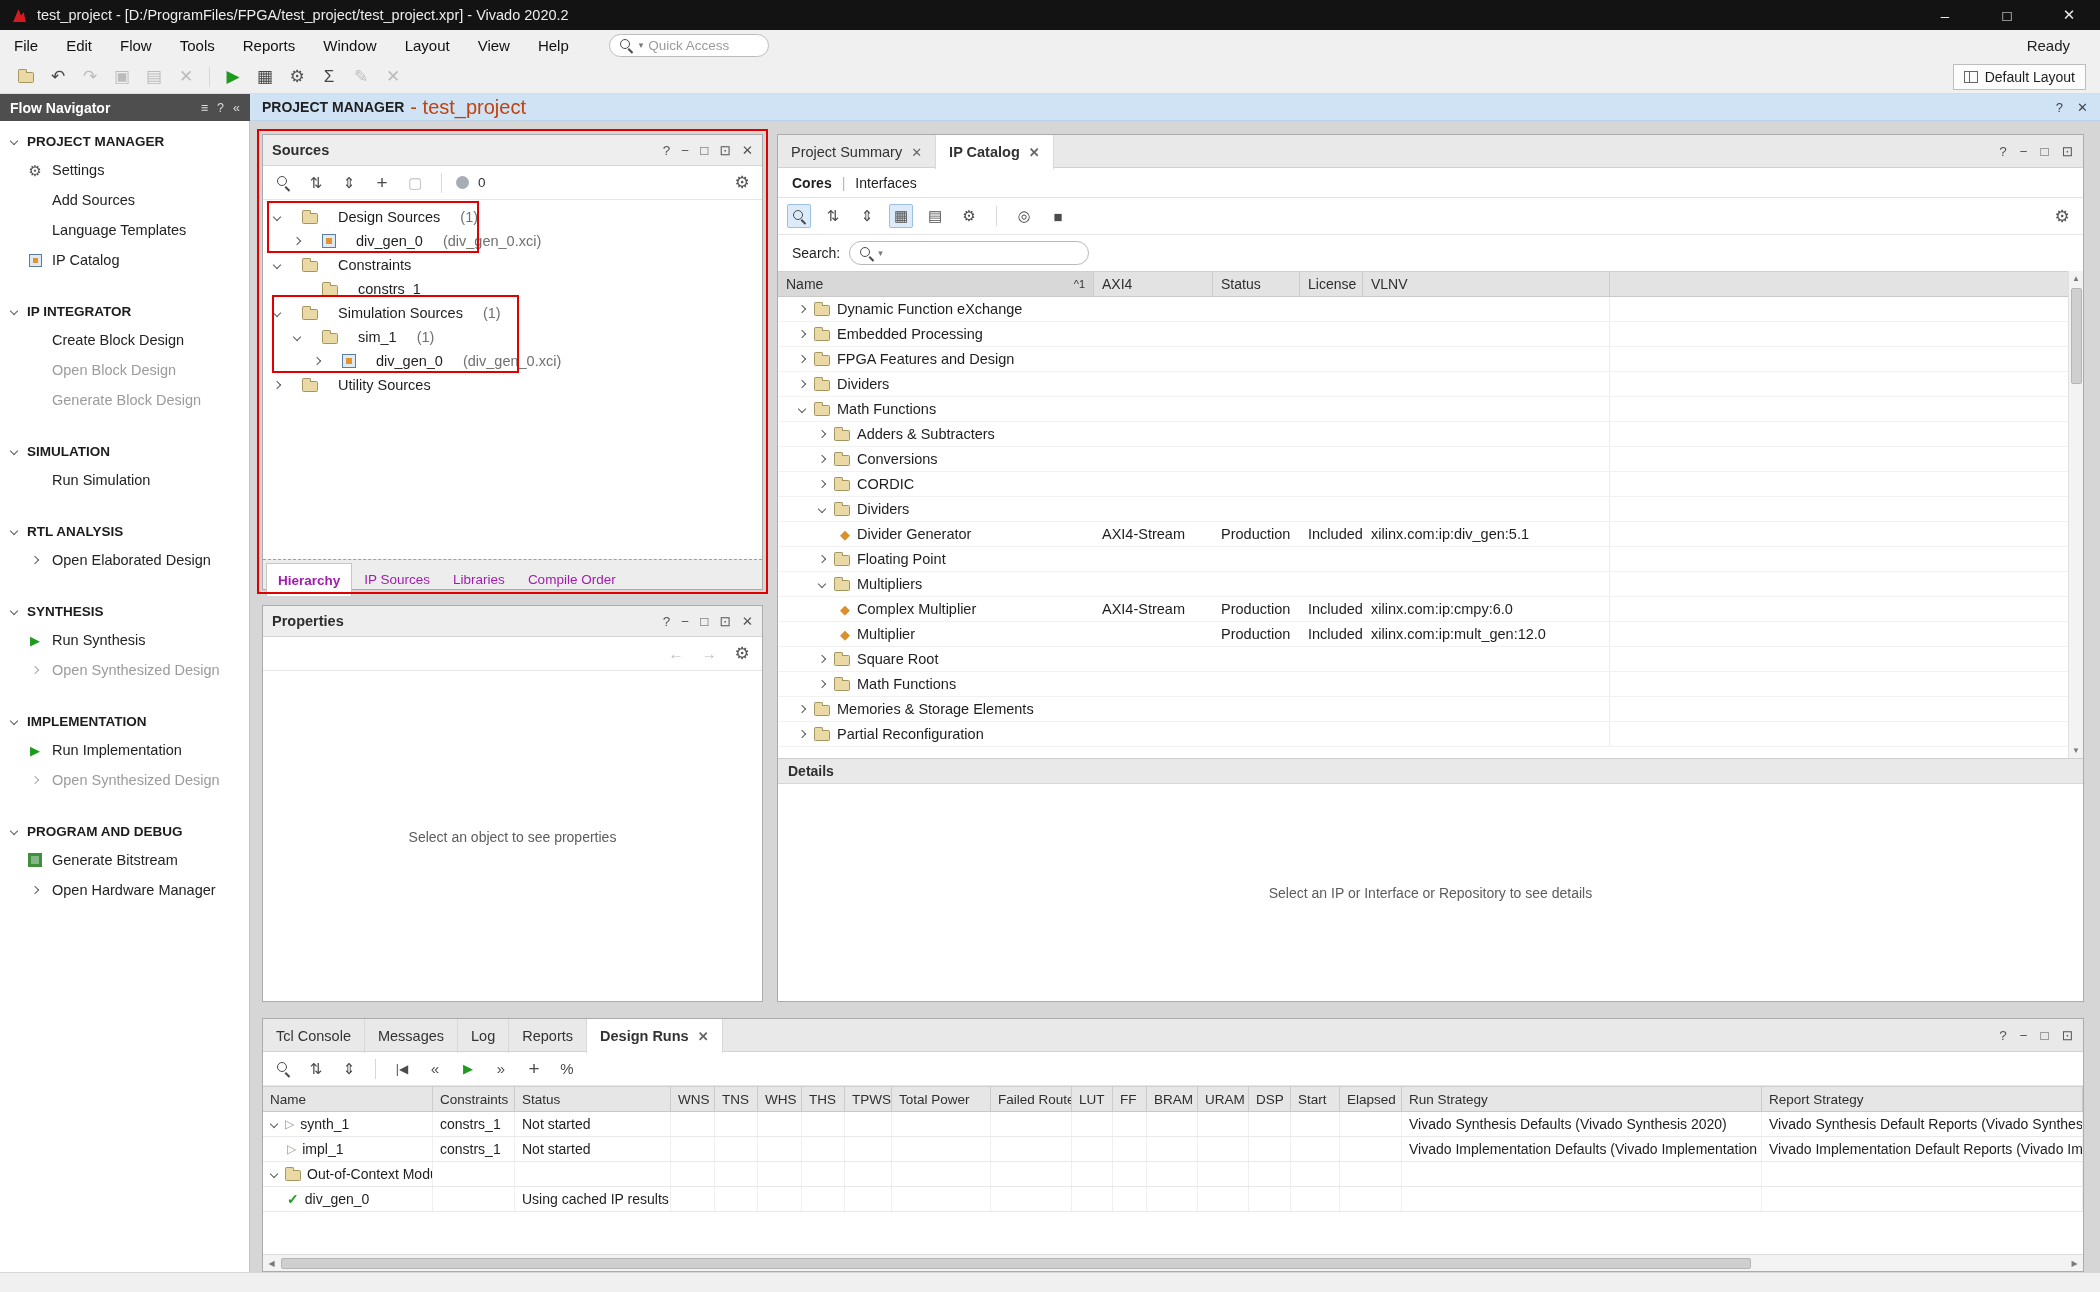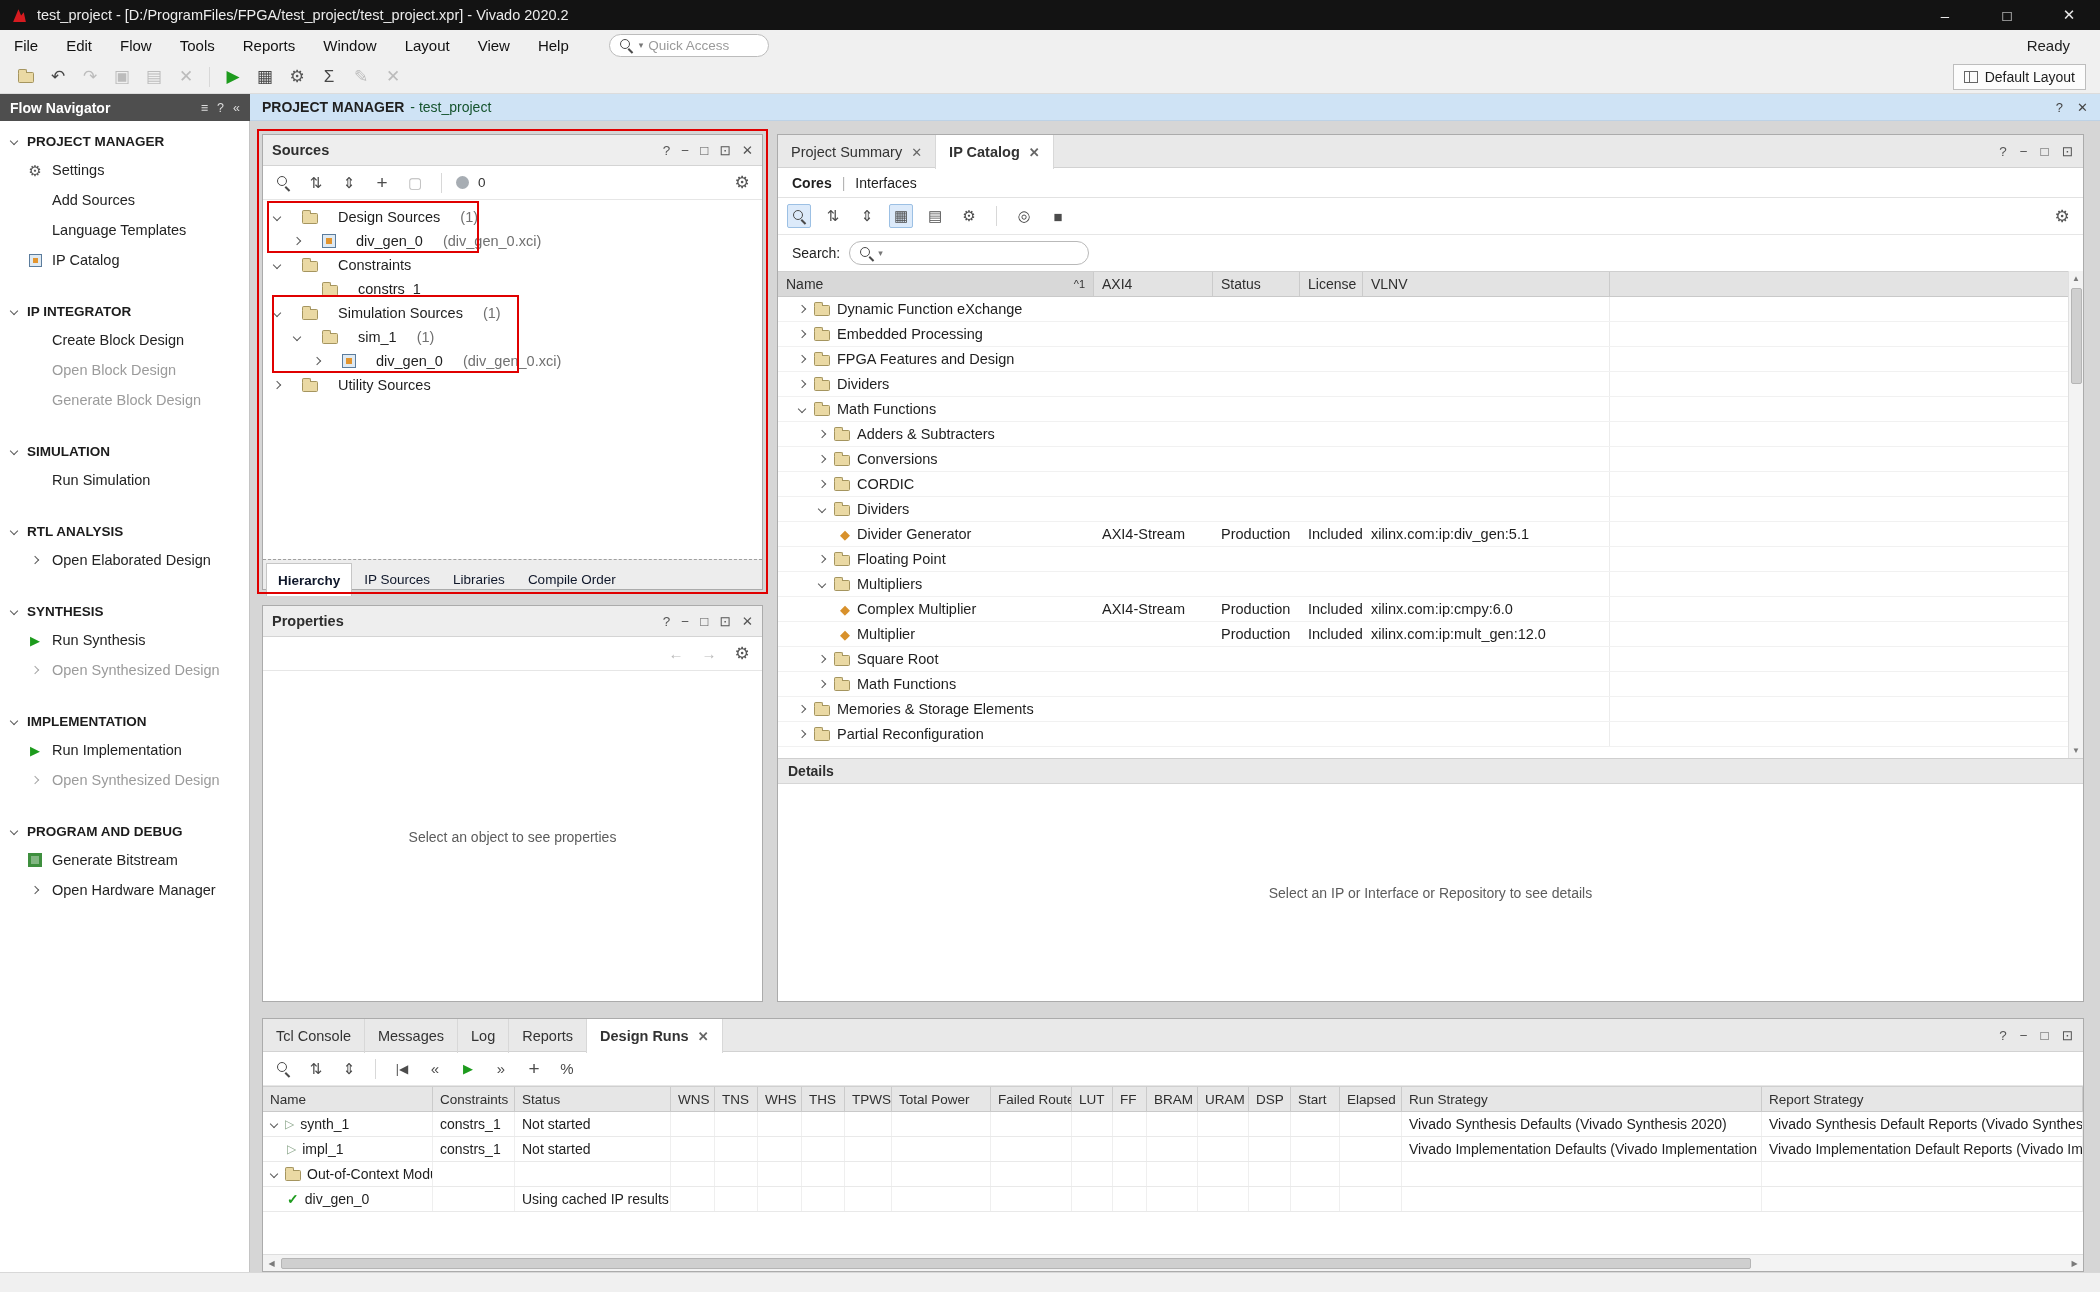--- a/index.html
+++ b/index.html
@@ -30,21 +30,21 @@
 .layout-box{margin-left:auto;margin-right:14px;height:26px;border:1px solid #bdbdbd;background:#fcfcfc;display:flex;align-items:center;gap:7px;padding:0 10px;font-size:14px}
 .layout-glyph{width:14px;height:12px;border:1px solid #666;position:relative;flex:none}
 .layout-glyph::before{content:"";position:absolute;left:4px;top:0;bottom:0;width:1px;background:#666}
 
 
 .fn-head{position:absolute;top:94px;left:0;width:250px;height:27px;background:#4e4e4e;color:#fff;display:flex;align-items:center;gap:6px;padding:0 10px;font-size:14px}
 .fn-head .t{font-weight:bold}
 .fn-icons{margin-left:auto;display:flex;gap:9px;font-size:12.5px;color:#ddd}
 .banner{position:absolute;top:94px;left:250px;right:0;height:27px;background:#cfe3f5;border-bottom:1px solid #bdd2e6;display:flex;align-items:center;gap:6px;padding:0 12px}
 .banner .bt{font-weight:bold;font-size:14px;color:#1f1f1f}
-.banner .bp{font-size:14px;color:#14532d}
+.banner .bp{font-size:20px;color:#c2410c}
 .banner-icons{margin-left:auto;display:flex;gap:14px;color:#444;font-size:13px}
 
 
 .sidebar{position:absolute;top:121px;left:0;width:250px;bottom:20px;background:#fff;border-right:1px solid #c4c4c4;padding-top:6px;overflow:hidden}
 .sec{margin-bottom:22px}
 .sec-title{display:flex;align-items:center;gap:8px;height:28px;padding:0 10px;font-size:13.5px;font-weight:bold;color:#1c1c1c}
 .nav-item{display:flex;align-items:center;gap:8px;height:30px;padding:0 10px 0 26px;font-size:14.5px;color:#232323}
 .nav-item .slot{width:18px;height:18px;display:flex;align-items:center;justify-content:center;flex:none}
 .nav-item.dis{color:#9b9b9b}
 
@@ -82,21 +82,21 @@
 .gear-r{margin-left:auto}
 
 
 #sources{left:12px;top:13px;width:501px;height:456px}
 .tree{padding-top:5px}
 .trow{height:24px;display:flex;align-items:center;gap:20px;font-size:14.5px;padding-left:10px}
 .trow .sfx{color:#707070}
 .ind1{padding-left:30px}
 .ind2{padding-left:50px}
 .src-tabs{position:absolute;left:0;right:0;bottom:0;height:30px;background:#ededed;border-top:1px dashed #9f9f9f;display:flex;align-items:stretch;padding:3px 3px 0 3px;gap:1px}
-.stab{display:flex;align-items:center;padding:16px 11px;font-size:13.5px;color:#0f172a}
+.stab{display:flex;align-items:center;padding:16px 11px;font-size:13.5px;color:#a21caf}
 .stab.active{background:#fff;font-weight:bold;border:1px solid #c6c6c6;border-bottom:none}
 
 
 #properties{left:12px;top:484px;width:501px;height:397px}
 .prop-body{position:absolute;top:66px;left:0;right:0;bottom:0;display:flex;align-items:center;justify-content:center;color:#5c5c5c;font-size:14px}
 
 
 #catalog{left:527px;top:13px;width:1307px;height:868px}
 .cat-tabs{height:33px;background:#e9e9e9;border-bottom:1px solid #d2d2d2;display:flex;align-items:stretch}
 .ctab{display:flex;align-items:center;gap:9px;padding:17px 13px;font-size:14.5px;color:#333;border-right:1px solid #d8d8d8}

